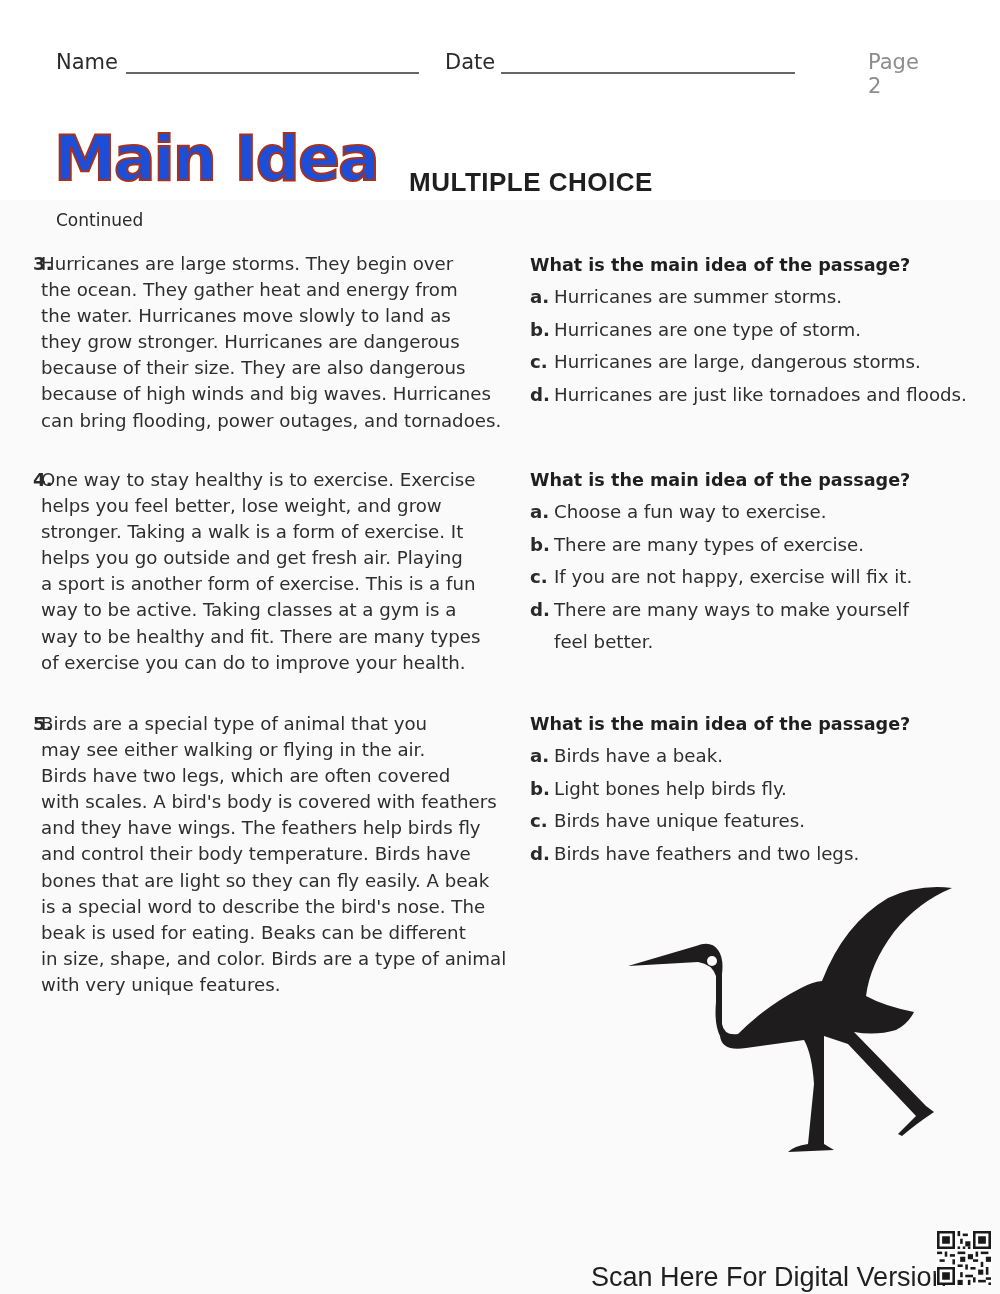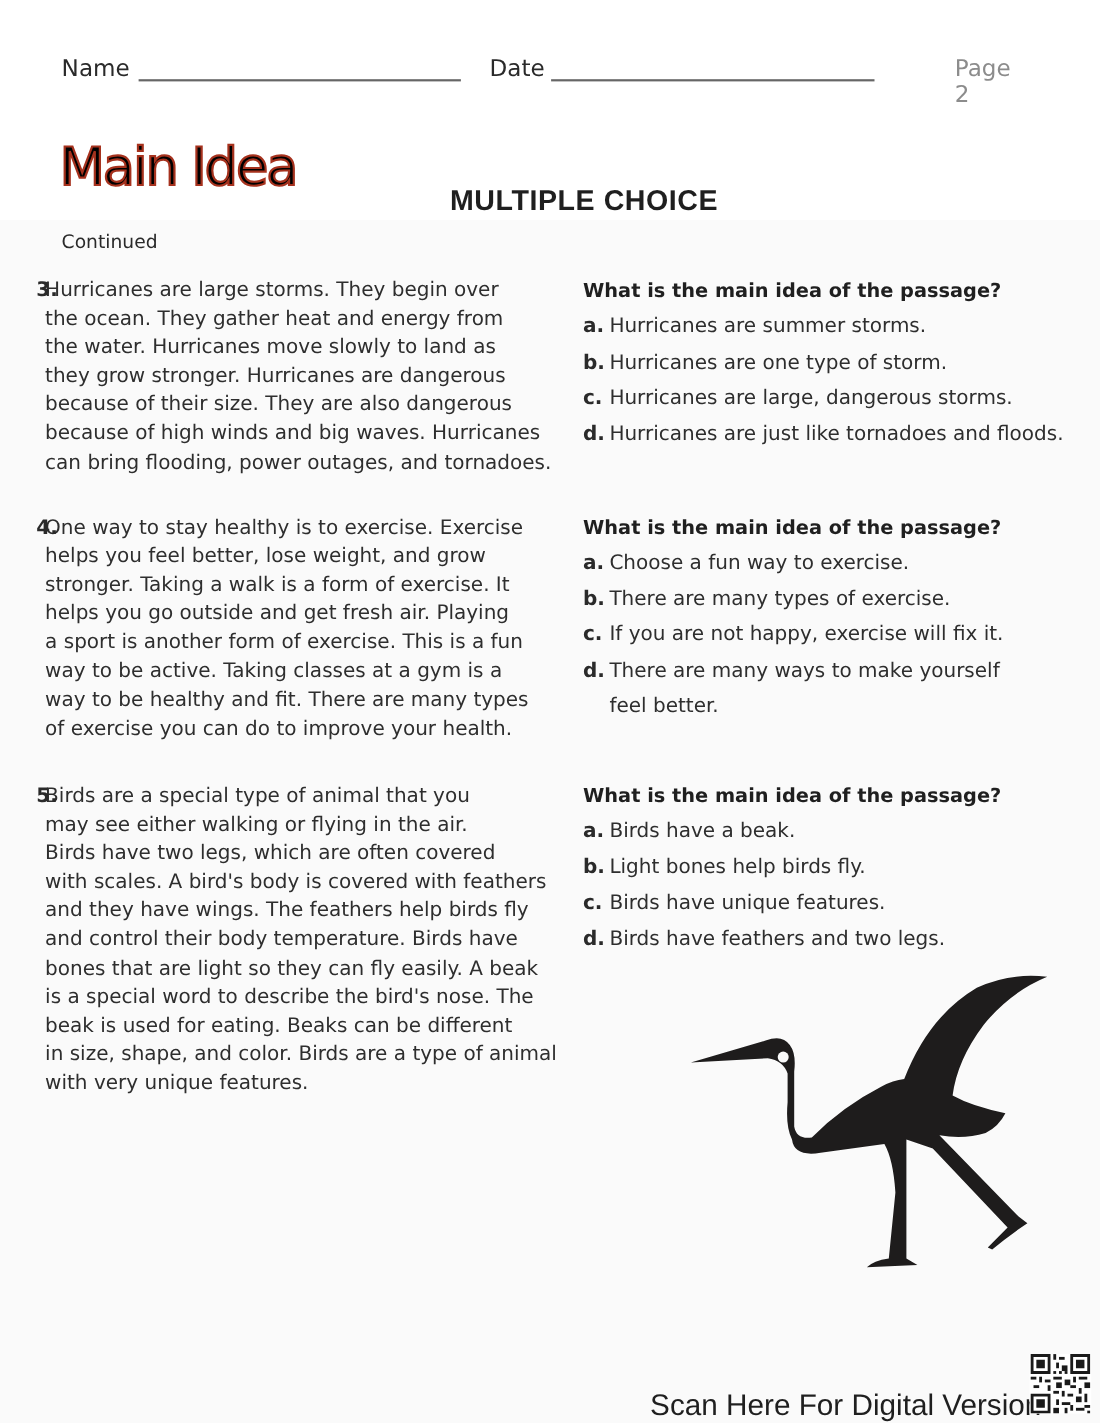--- a/index.html
+++ b/index.html
@@ -19,22 +19,22 @@
       position: absolute; top: 48px; left: 0; width: 932px; height: 36px;
       font-size: 21px; color: #2a2a2a;
     }
     .header-row .lbl { position: absolute; top: 2px; font-weight: normal; }
     .header-row .line { position: absolute; top: 24px; height: 1.5px; background: #666; }
     .page-num { position: absolute; top: 2px; left: 868px; color: #8c8c8c; }
 
     .title {
       position: absolute; left: 54px; top: 128px;
       font-family: "DejaVu Sans", sans-serif;
-      font-weight: normal; font-size: 48px; letter-spacing: -2px;
-      color: #000000; line-height: 1;
+      font-weight: bold; font-size: 62px; letter-spacing: -2px;
+      color: #1d4ed8; line-height: 1;
       -webkit-text-stroke: 2px #a6321e;
     }
     .subtitle {
       position: absolute; left: 409px; top: 167px;
       font-family: "Liberation Sans", sans-serif;
       font-weight: bold; font-size: 26px; letter-spacing: 0.5px; color: #1f1f1f;
     }
     .continued {
       position: absolute; left: 56px; top: 210px;
       font-size: 17px; color: #2a2a2a;

